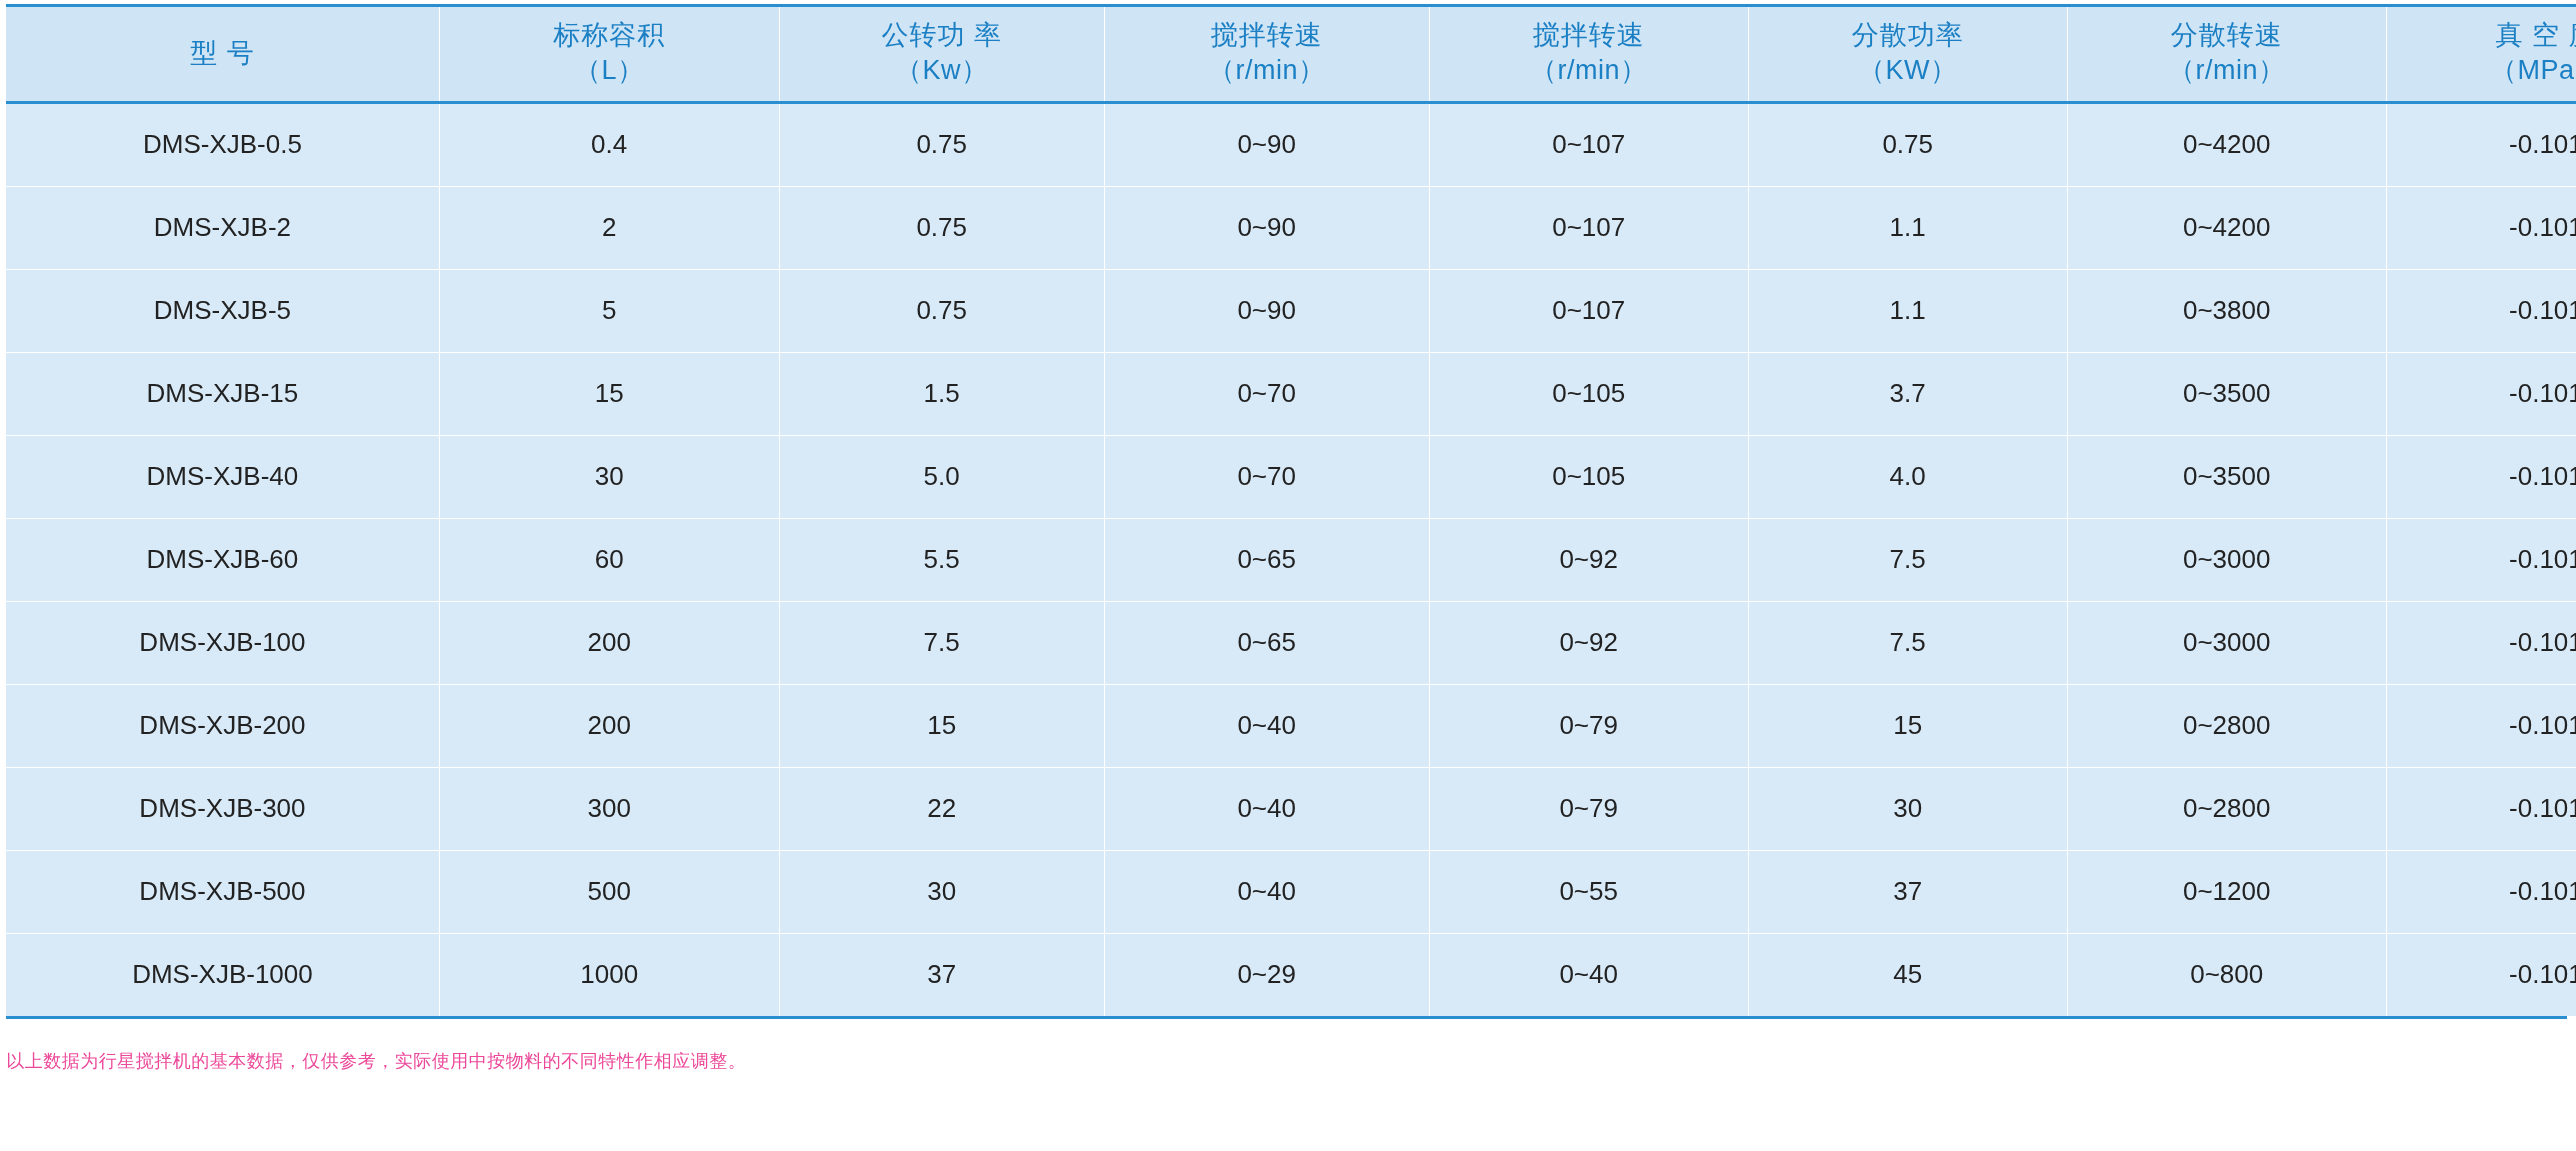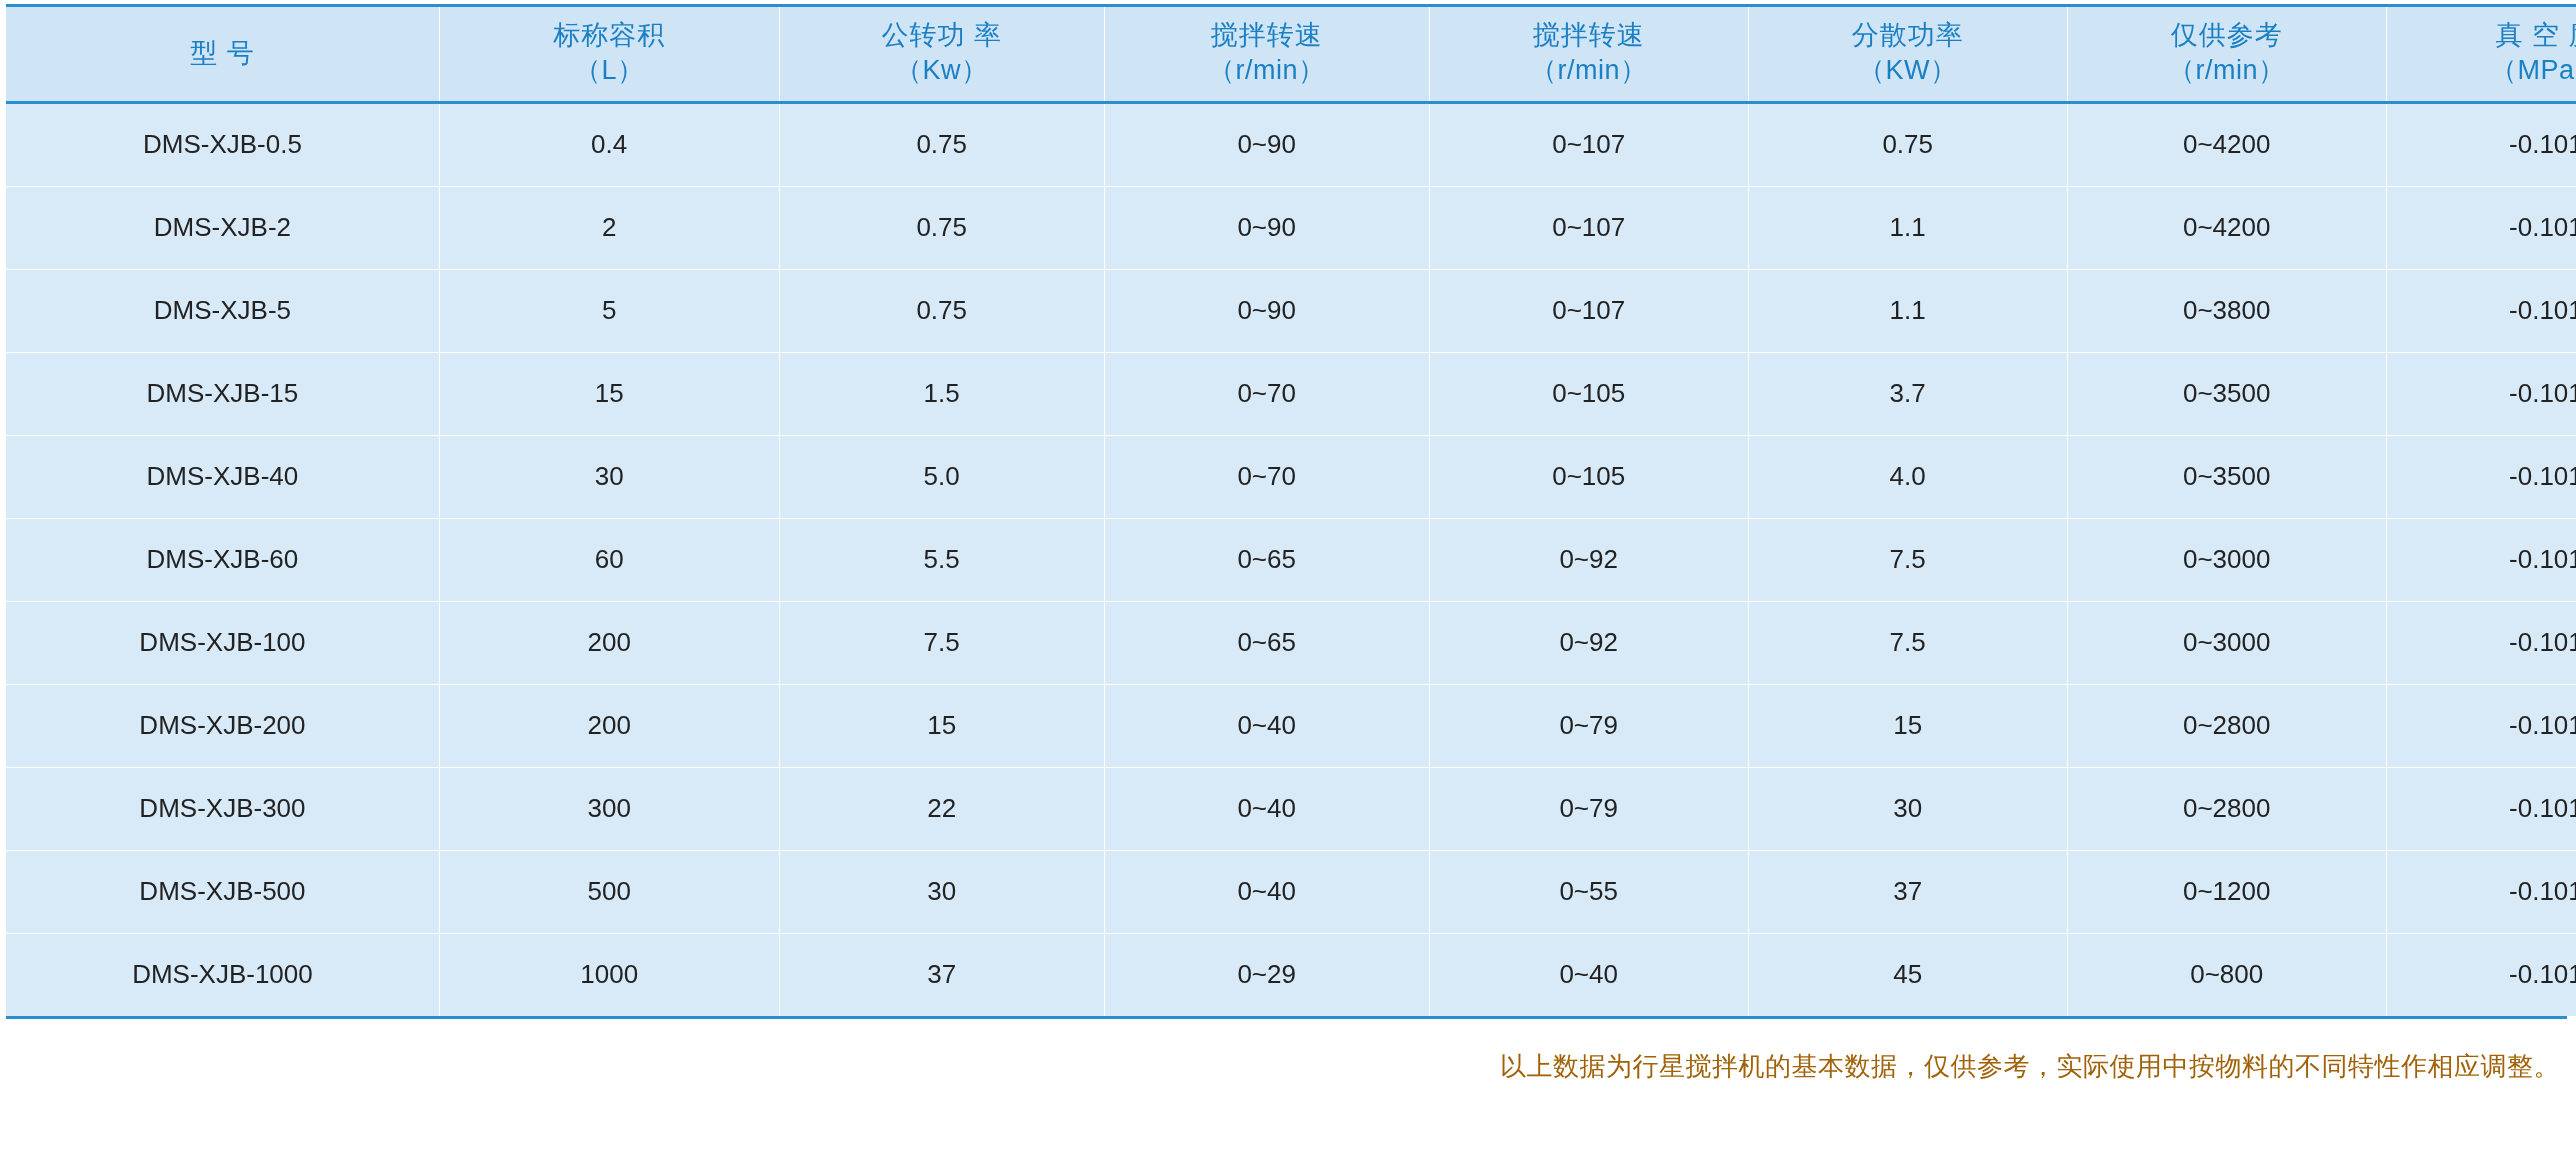--- a/index.html
+++ b/index.html
@@ -86,25 +86,25 @@
     width: 2561px;
     margin-left: 6.2px;
     height: 3.1px;
     background: #2a8fd0;
   }
 
   .footnote {
     width: 2561px;
     margin-left: 6.2px;
     margin-top: 30px;
-    text-align: right;
+    text-align: left;
     padding-right: 7.2px;
     box-sizing: border-box;
-    font-size: 26px;
-    color: #a16207;
+    font-size: 18px;
+    color: #ec4899;
     letter-spacing: 0.5px;
   }
 </style>
 </head>
 <body>
 
 <div class="sheet">
 
   <table class="spec-table">
     <colgroup>
@@ -137,21 +137,21 @@
         </th>
         <th>
           <span class="line1">搅拌转速</span>
           <span class="line2">（r/min）</span>
         </th>
         <th>
           <span class="line1">分散功率</span>
           <span class="line2">（KW）</span>
         </th>
         <th>
-          <span class="line1">仅供参考</span>
+          <span class="line1">分散转速</span>
           <span class="line2">（r/min）</span>
         </th>
         <th>
           <span class="line1">真 空 度</span>
           <span class="line2">（MPa）</span>
         </th>
       </tr>
     </thead>
     <tbody>
       <tr>

